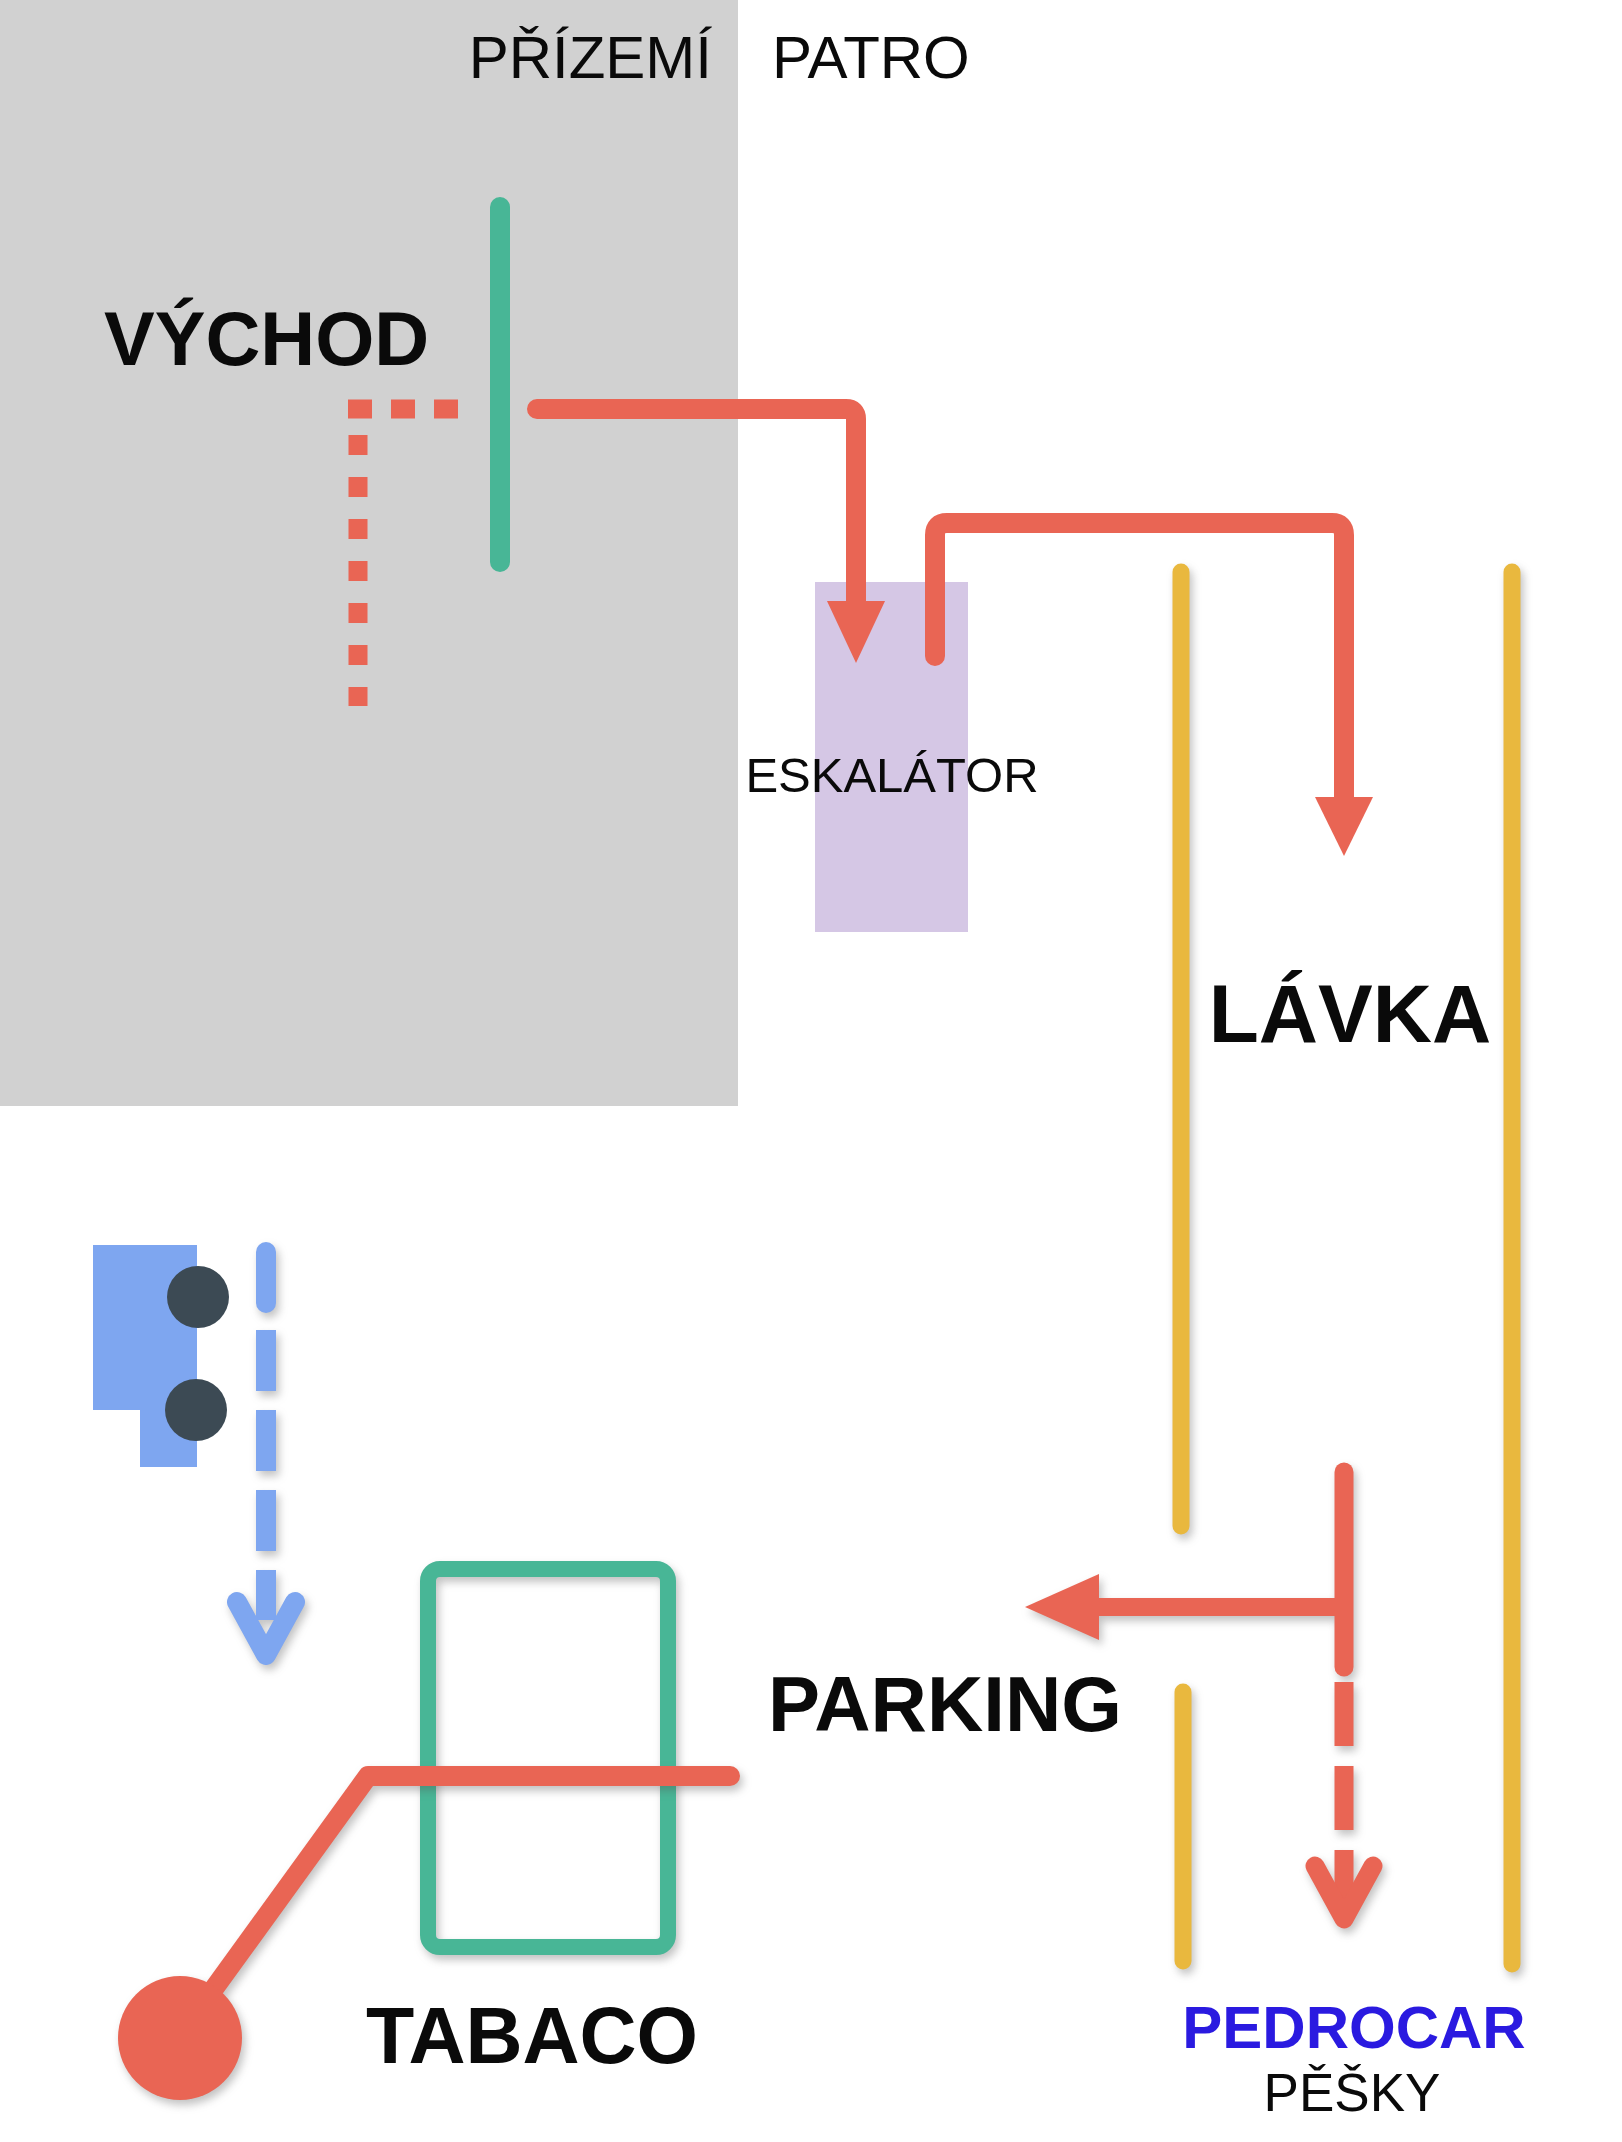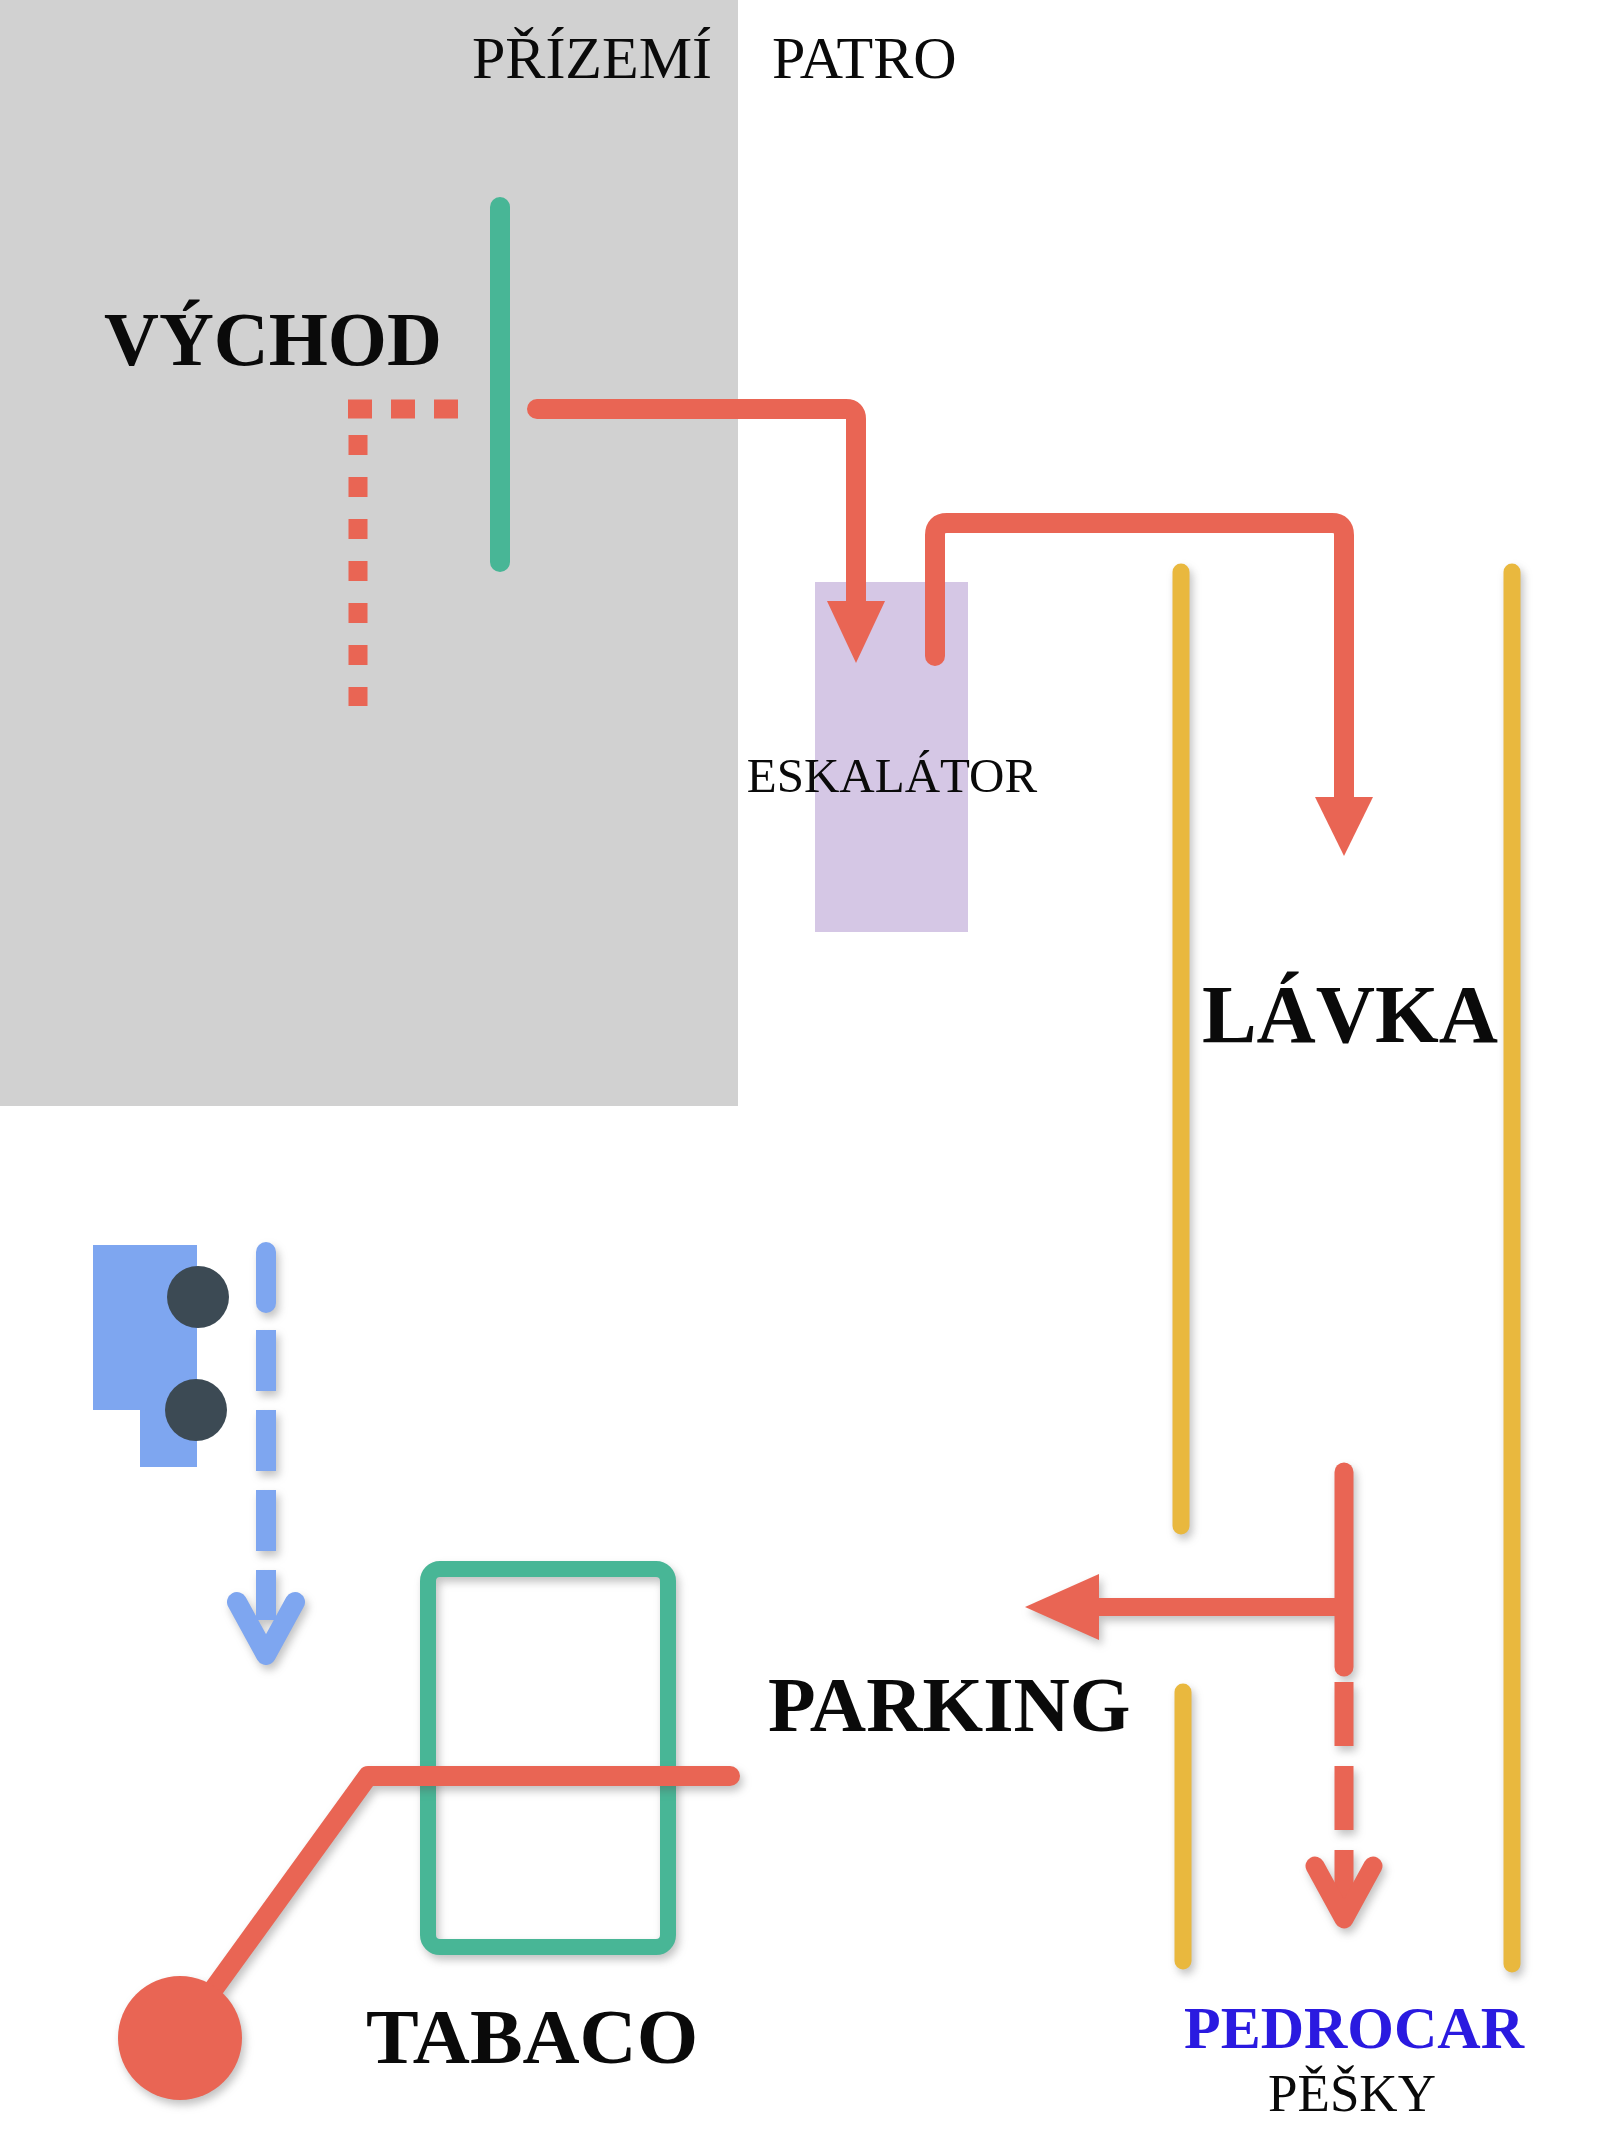--- a/index.html
+++ b/index.html
@@ -1,17 +1,17 @@
 <!DOCTYPE html>
 <html style="--c-background: #ffffff; --c-ground_floor_zone: #d1d1d1; --c-route_red: #e96554; --c-metro_teal: #48b696; --c-footbridge_yellow: #e9b83e; --c-escalator_purple: #d5c7e5; --c-walk_blue: #7ea6f0; --c-landmark_slate: #3c4a54; --c-pedrocar_blue: #2a1ae0; --c-text_black: #0a0a0a;"><head>
 <meta charset="utf-8">
 <style>
   html,body{margin:0;padding:0;background:#ffffff;}
   .canvas{position:relative;width:1554px;height:2142px;background:var(--c-background,#fff);
-          font-family:Liberation Serif, serif;}
+          font-family:Liberation Sans, sans-serif;}
   svg{display:block;width:1622px;height:2142px;}
   .zone-ground{fill:var(--c-ground_floor_zone,#d1d1d1);}
   .zone-escalator{fill:var(--c-escalator_purple,#d5c7e5);}
   .stroke-red{stroke:var(--c-route_red,#e96554);fill:none;}
   .fill-red{fill:var(--c-route_red,#e96554);}
   .stroke-teal{stroke:var(--c-metro_teal,#48b696);fill:none;}
   .stroke-yellow{stroke:var(--c-footbridge_yellow,#e9b83e);fill:none;}
   .stroke-blue{stroke:var(--c-walk_blue,#7ea6f0);fill:none;}
   .fill-blue{fill:var(--c-walk_blue,#7ea6f0);}
   .fill-slate{fill:var(--c-landmark_slate,#3c4a54);}

